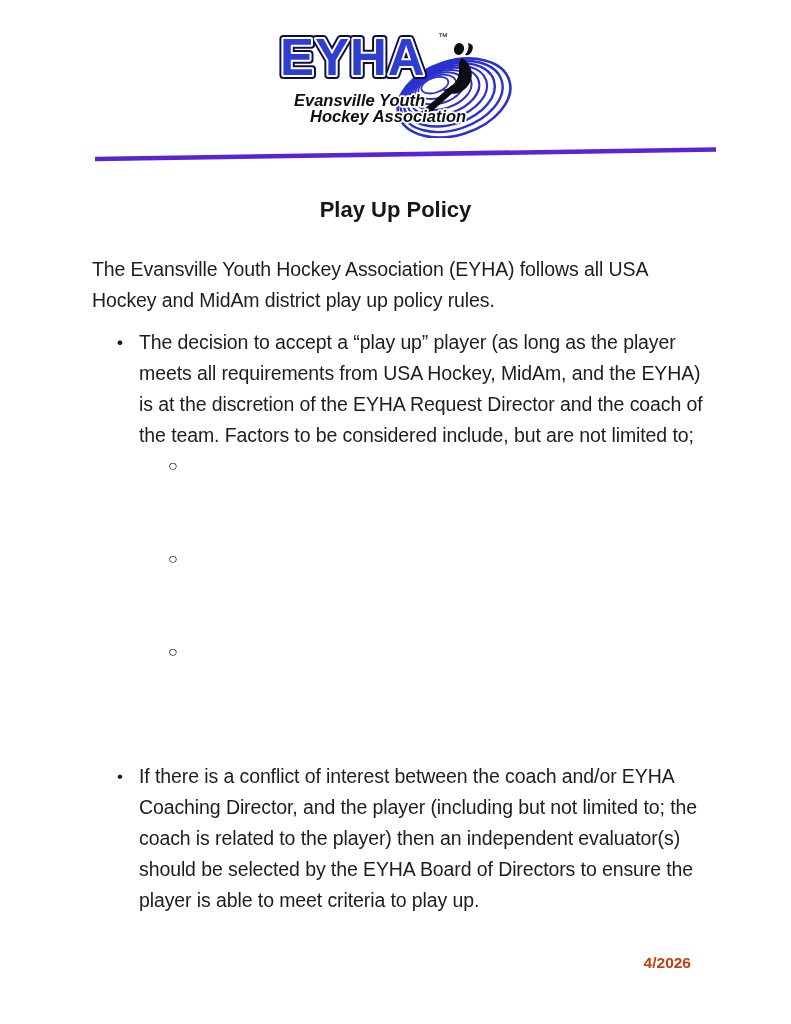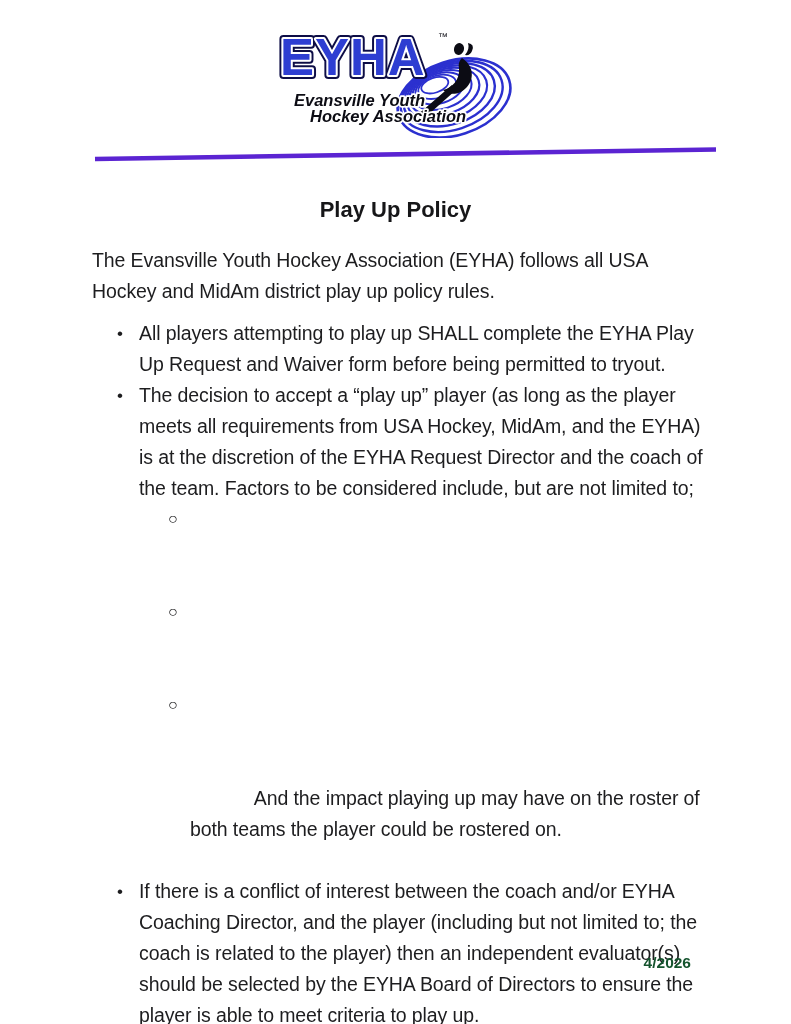--- a/index.html
+++ b/index.html
@@ -47,21 +47,21 @@
   
   .content {
     position: absolute;
     left: 92px; top: 237px;
     width: 614px;
     font-size: 19.5px;
     line-height: 31px;
     letter-spacing: -0.1px;
     color: #1d1d1f;
   }
-  .intro { margin: 8px 0 11px 0; }
+  .intro { margin: 17px 0 11px 0; }
 
   ul.policy-list { list-style: none; margin: 0; padding: 0; }
   li.main-item { position: relative; padding-left: 47px; }
   li.main-item > .bullet {
     position: absolute;
     left: 25px; top: 0;
     font-size: 17px;
   }
   ul.sub-list { list-style: none; margin: 0; padding: 0; }
   li.sub-item { position: relative; padding-left: 51px; white-space: pre-wrap; }
@@ -71,21 +71,21 @@
     font-size: 16px;
   }
 
   
   .footer-date {
     position: absolute;
     top: 954px;
     right: 100px;
     font-size: 15.5px;
     font-weight: 600;
-    color: #14532d;
+    color: #c2410c;
   }
 </style>
 </head>
 <body>
 
 <div class="page">
 
   <div class="logo">
     <svg viewBox="0 0 250 120" xmlns="http://www.w3.org/2000/svg">
 
@@ -125,37 +125,35 @@
   </div>
 
   <div class="doc-title">Play Up Policy</div>
 
   <div class="content">
     <p class="intro">The Evansville Youth Hockey Association (EYHA) follows all USA Hockey and MidAm district play up policy rules.</p>
 
     <ul class="policy-list">
       <li class="main-item">
         <span class="bullet">•</span>
-        <span>All players attempting to play up SHALL complete the EYHA Play Up Request and Waiver form before being permitted to tryout.</span>
       </li>
 
       <li class="main-item">
         <span class="bullet">•</span>
         <span>The decision to accept a “play up” player (as long as the player meets all requirements from USA Hockey, MidAm, and the EYHA) is at the discretion of the EYHA Request Director and the coach of the team. Factors to be considered include, but are not limited to;</span>
         <ul class="sub-list">
           <li class="sub-item">
             <span class="bullet">○</span>
           </li>
           <li class="sub-item">
             <span class="bullet">○</span>
           </li>
           <li class="sub-item">
             <span class="bullet"></span>
             <span class="bullet">○</span>
-            <span>And the impact playing up may have on the roster of both teams the player could be rostered on.</span>
           </li>
         </ul>
       </li>
 
       <li class="main-item">
         <span class="bullet">•</span>
         <span>If there is a conflict of interest between the coach and/or EYHA Coaching Director, and the player (including but not limited to; the coach is related to the player) then an independent evaluator(s) should be selected by the EYHA Board of Directors to ensure the player is able to meet criteria to play up.</span>
       </li>
     </ul>
   </div>

